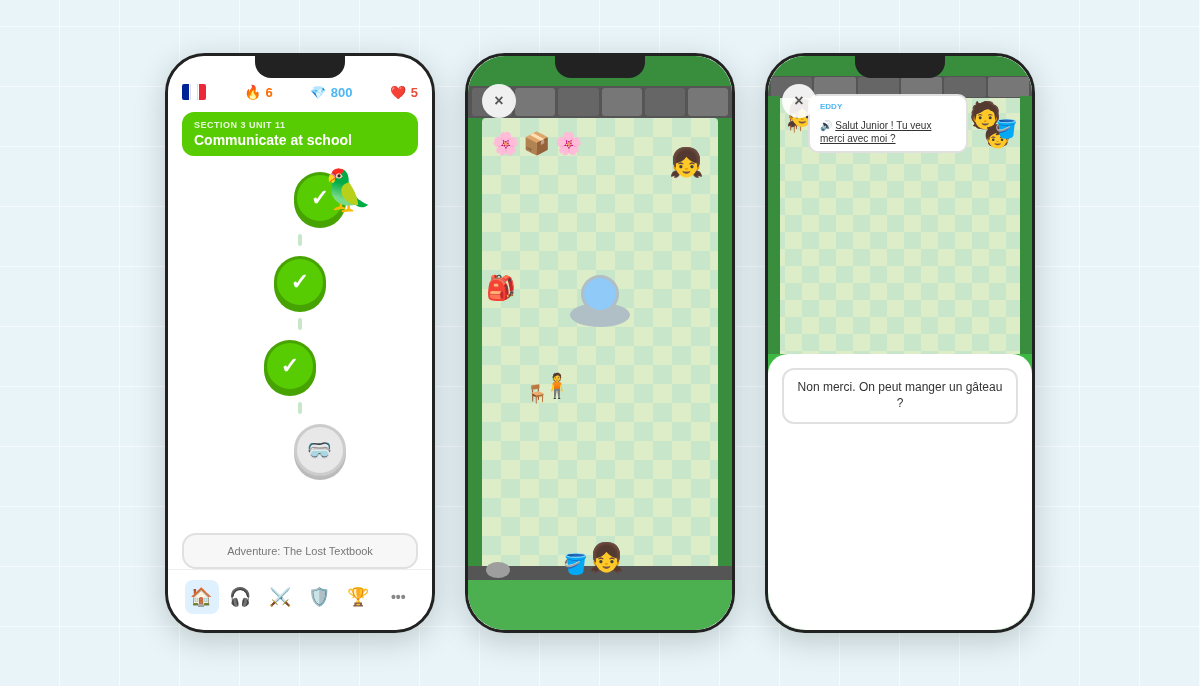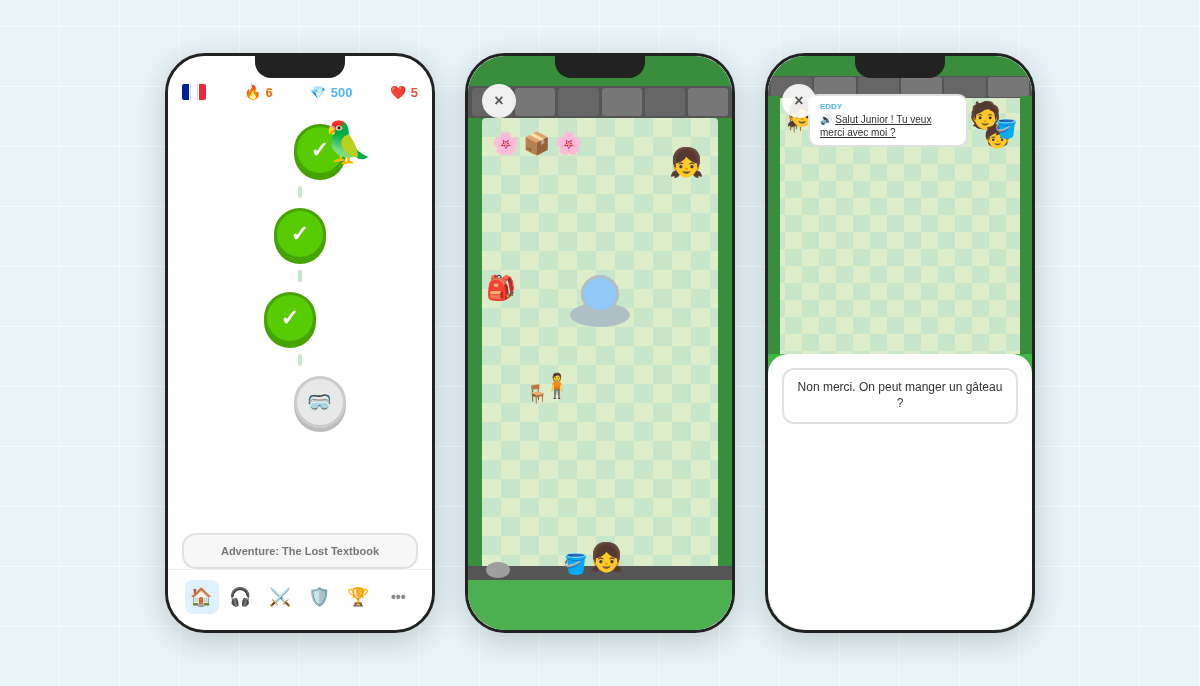--- a/index.html
+++ b/index.html
@@ -170,21 +170,21 @@
       margin: 8px 14px 0;
       background: #f7f7f7;
       border: 2px solid #e0e0e0;
       border-radius: 14px;
       padding: 10px 14px;
       text-align: center;
     }
     .adventure-label {
       font-size: 11px;
       color: #777;
-      font-weight: 700;
+      font-weight: 400;
     }
     .start-btn {
       background: #58cc02;
       color: #fff;
       border: none;
       border-radius: 10px;
       padding: 8px 0;
       width: 100%;
       font-weight: 800;
       font-size: 13px;
@@ -328,29 +328,35 @@
           <div class="flag-stripe-red"></div>
         </div>
 
         <div class="stat-item stat-fire">
           <span class="fire-icon">🔥</span>
           <span>6</span>
         </div>
 
         <div class="stat-item stat-gem">
           <span>💎</span>
-          <span>500</span>
+          <span>800</span>
         </div>
 
         <div class="stat-item stat-heart">
           <span>❤️</span>
           <span>5</span>
         </div>
       </div>
 
+      <div class="section-banner">
+        <div class="section-label">
+          <span>SECTION 3</span>&nbsp;<span>UNIT 11</span>
+        </div>
+        <div class="section-title">Communicate at school</div>
+      </div>
 
       <div class="lesson-map">
 
         <div class="node-row node-row-offset">
           <div class="lesson-node done">
             <span class="check-mark">✓</span>
 
             <div class="owl-node">
               <span style="font-size:40px;">🦜</span>
             </div>
@@ -482,21 +488,21 @@
 
         <div style="position:absolute;top:42px;left:18px;z-index:5;font-size:26px;">👧</div>
         <div style="position:absolute;top:56px;left:16px;z-index:4;font-size:18px;">🪑</div>
 
         <div style="position:absolute;top:44px;right:30px;z-index:5;font-size:26px;">🧑</div>
         <div style="position:absolute;top:68px;right:20px;z-index:5;font-size:22px;">🧒</div>
 
         <div style="position:absolute;top:62px;right:14px;z-index:5;font-size:18px;">🪣</div>
 
         <div style="position:absolute;top:38px;left:40px;z-index:6;background:#fff;border-radius:10px;padding:6px 10px;border:2px solid #e0e0e0;max-width:160px;">
-          <div style="font-size:8px;color:#4db6f5;font-weight:800;margin-bottom:2px;">EDDY</div>
+          <div style="font-size:8px;color:#4db6f5;font-weight:800;margin-bottom:8px;">EDDY</div>
           <div style="font-size:10px;color:#333;line-height:1.3;">
             <span style="color:#4db6f5;">🔊</span>
             <span style="text-decoration:underline;">Salut Junior ! Tu veux merci avec moi ?</span>
           </div>
         </div>
 
         <div class="chat-close">×</div>
       </div>
 
       <div style="position:absolute;bottom:0;left:0;right:0;background:#fff;border-radius:20px 20px 0 0;padding:14px 14px 16px;display:flex;flex-direction:column;gap:10px;height:48%;margin-top:36px;">

